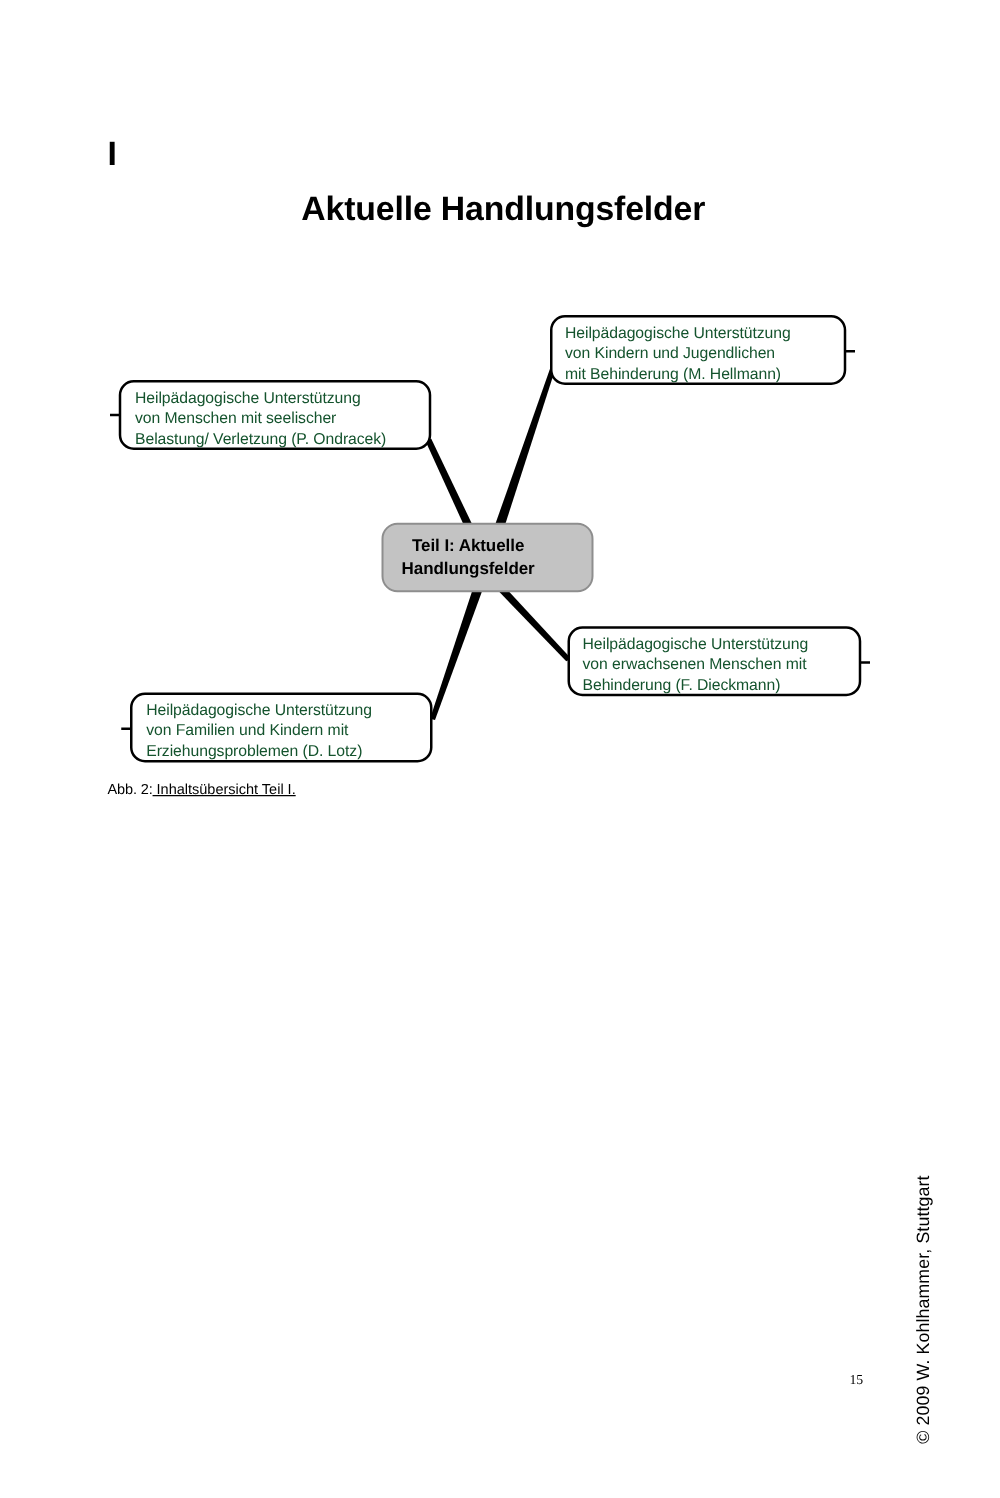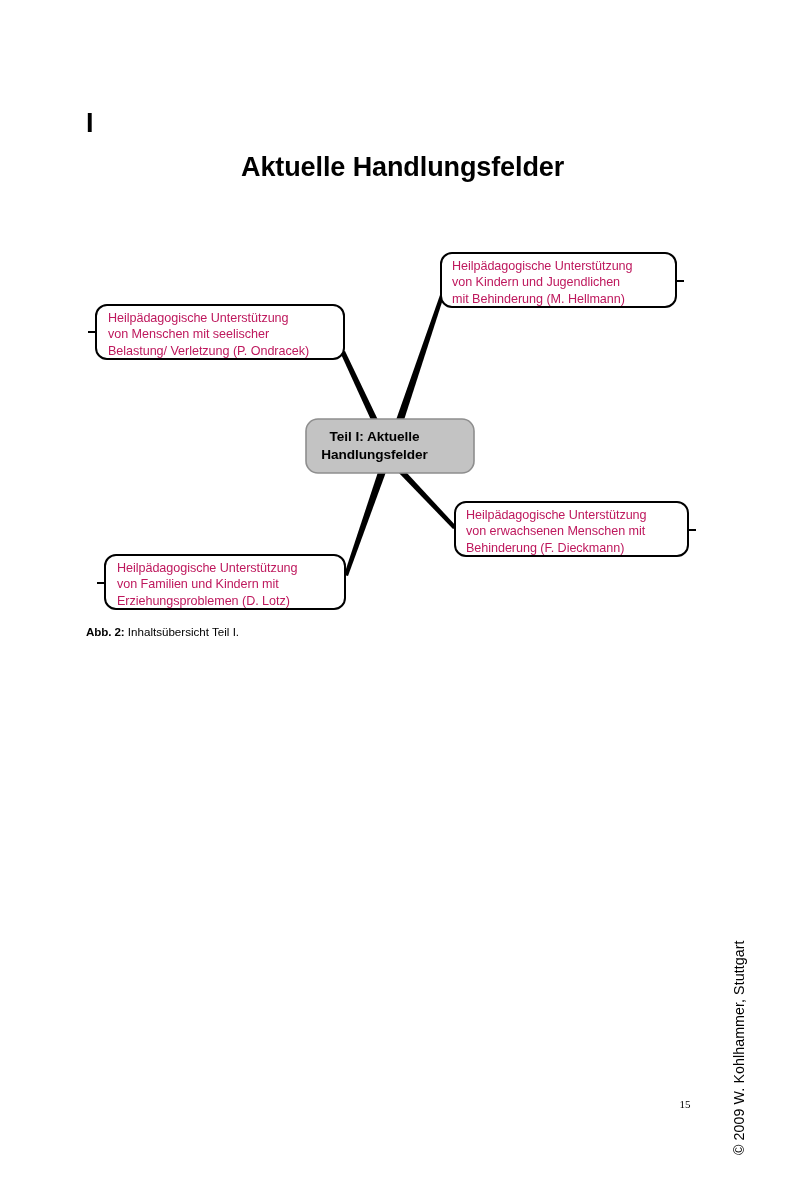--- a/index.html
+++ b/index.html
@@ -59,21 +59,21 @@
     position: absolute;
     left: 0;
     top: 0;
   }
 
   
   .node-text {
     position: absolute;
     font-size: 12.6px;
     line-height: 16.4px;
-    color: #be185d;
+    color: #14532d;
     white-space: pre-line;
     letter-spacing: -0.05px;
   }
   .center-text {
     position: absolute;
     font-size: 13.6px;
     line-height: 17.5px;
     font-weight: bold;
     color: #000000;
     text-align: center;
@@ -84,25 +84,26 @@
   
   .caption {
     position: absolute;
     left: 86px;
     top: 624px;
     font-size: 11.6px;
     line-height: 15px;
     white-space: nowrap;
   }
   .caption b {
-    font-weight: bold;
+    font-weight: normal;
     letter-spacing: -0.1px;
   }
   .caption span.cap-text {
     font-weight: normal;
+    text-decoration: underline;
   }
 
   
   .page-number {
     position: absolute;
     left: 665px;
     top: 1098px;
     width: 40px;
     text-align: center;
     font-size: 11px;

